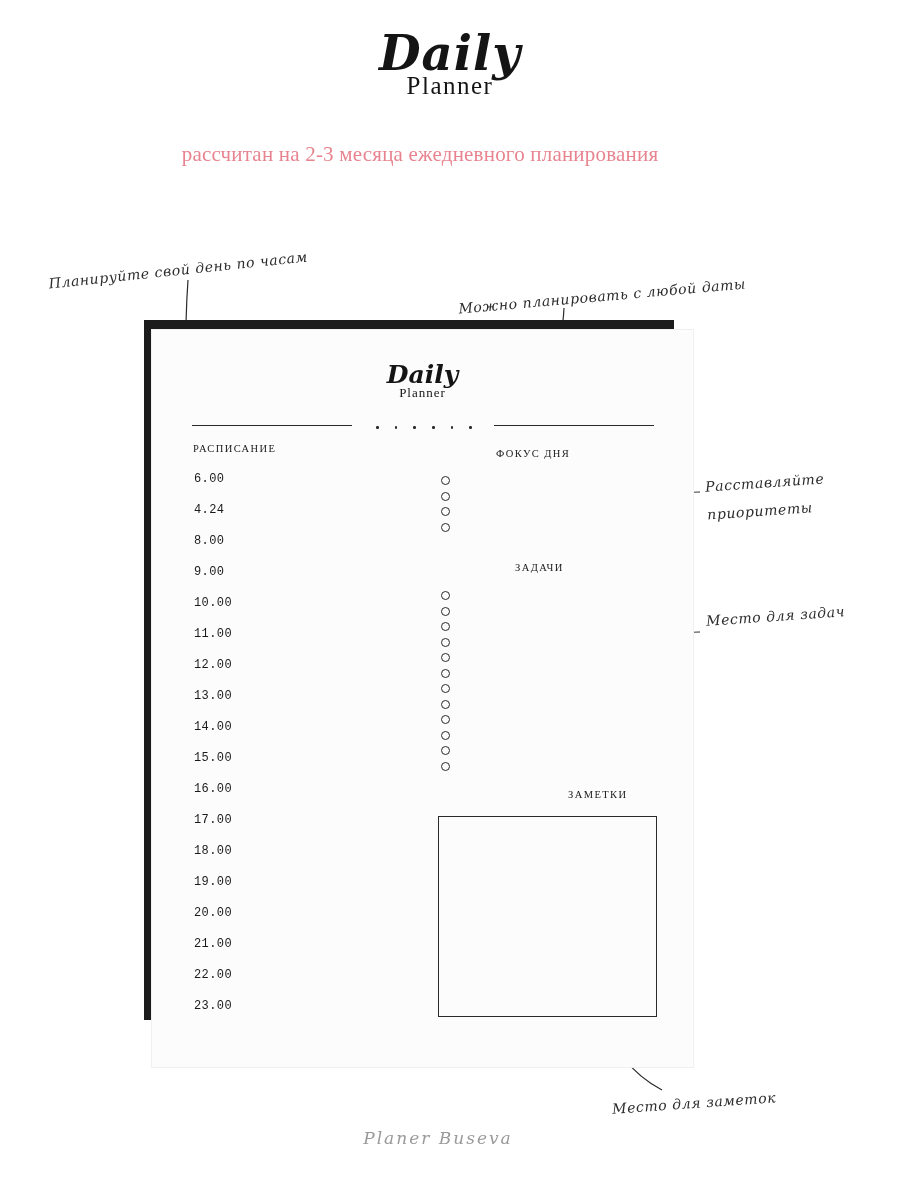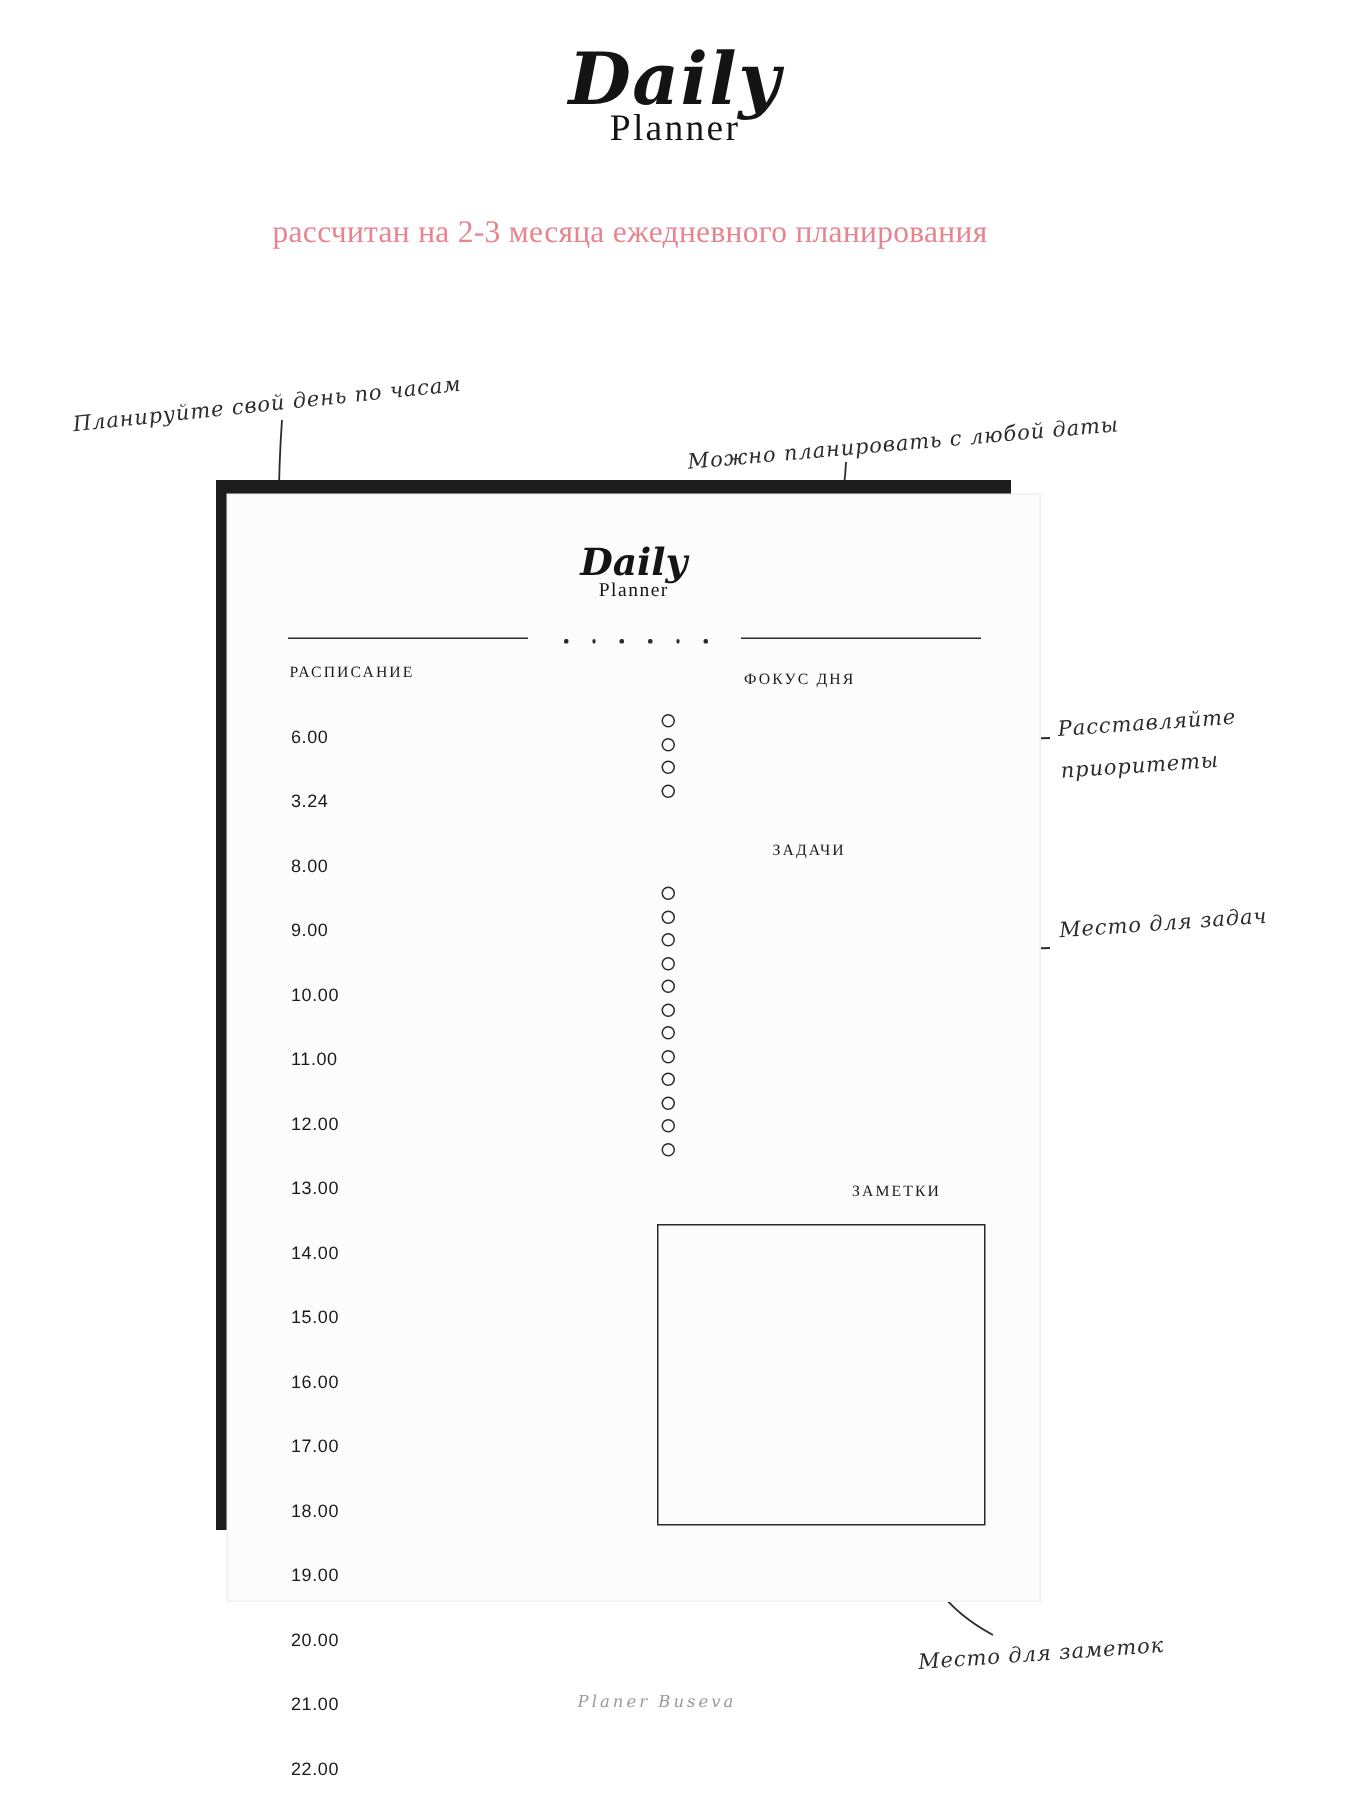--- a/index.html
+++ b/index.html
@@ -159,25 +159,24 @@
   #lbl-notes    { top: 459px; left: 376px; margin-left: 40px; }
 
   .hours {
     position: absolute;
     top: 142px;
     left: 42px;
     width: 120px;
   }
   .hour-row {
     height: 31px;
-    font-family: Liberation Sans, sans-serif;
+    font-family: Liberation Mono, monospace;
     font-size: 12px;
     letter-spacing: 0.4px;
     color: #1a1a1a;
-    margin-top: 12px;
   }
 
   .circles {
     position: absolute;
     width: 12px;
   }
   .circles .circ {
     width: 9px;
     height: 9px;
     border: 1px solid #2a2a2a;
@@ -200,21 +199,21 @@
   }
 
   .footer-mark {
     position: absolute;
     top: 1128px;
     left: 0;
     width: 876px;
     text-align: center;
     font-family: "DejaVu Serif", serif;
     font-style: italic;
-    font-size: 11px;
+    font-size: 17px;
     letter-spacing: 2px;
     color: #9a9a9a;
   }
 </style>
 </head>
 <body>
 
 <div class="top-header">
   <div class="brand-daily">Daily</div>
   <div class="brand-planner">Planner</div>
@@ -272,21 +271,21 @@
     <span></span>
   </div>
 
   <div class="sec-label" id="lbl-schedule">РАСПИСАНИЕ</div>
   <div class="sec-label" id="lbl-focus">ФОКУС ДНЯ</div>
   <div class="sec-label" id="lbl-tasks">ЗАДАЧИ</div>
   <div class="sec-label" id="lbl-notes">ЗАМЕТКИ</div>
 
   <div class="hours" id="hours-list">
       <div class="hour-row">6.00</div>
-      <div class="hour-row">3.24</div>
+      <div class="hour-row">4.24</div>
       <div class="hour-row">8.00</div>
       <div class="hour-row">9.00</div>
       <div class="hour-row">10.00</div>
       <div class="hour-row">11.00</div>
       <div class="hour-row">12.00</div>
       <div class="hour-row">13.00</div>
       <div class="hour-row">14.00</div>
       <div class="hour-row">15.00</div>
       <div class="hour-row">16.00</div>
       <div class="hour-row">17.00</div>

